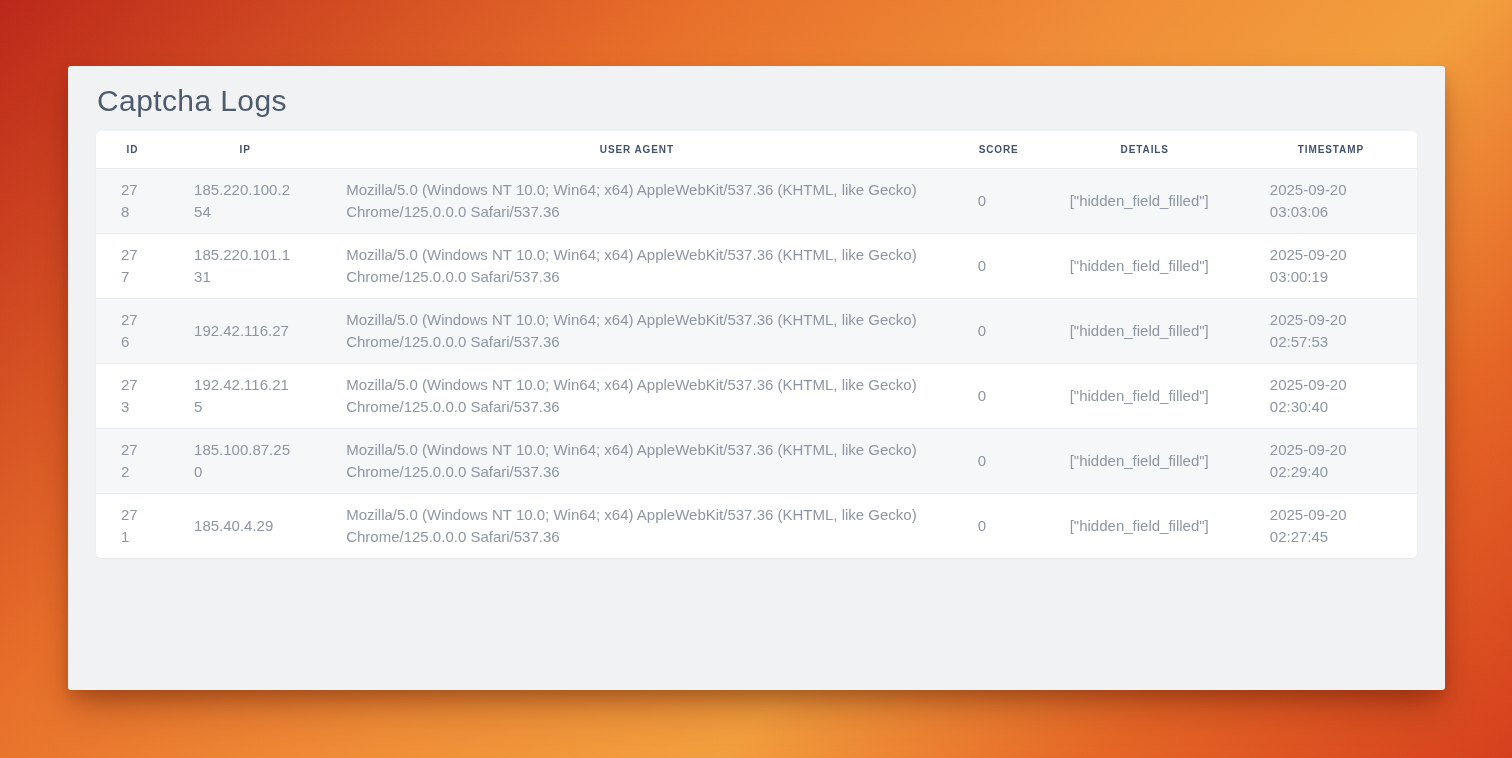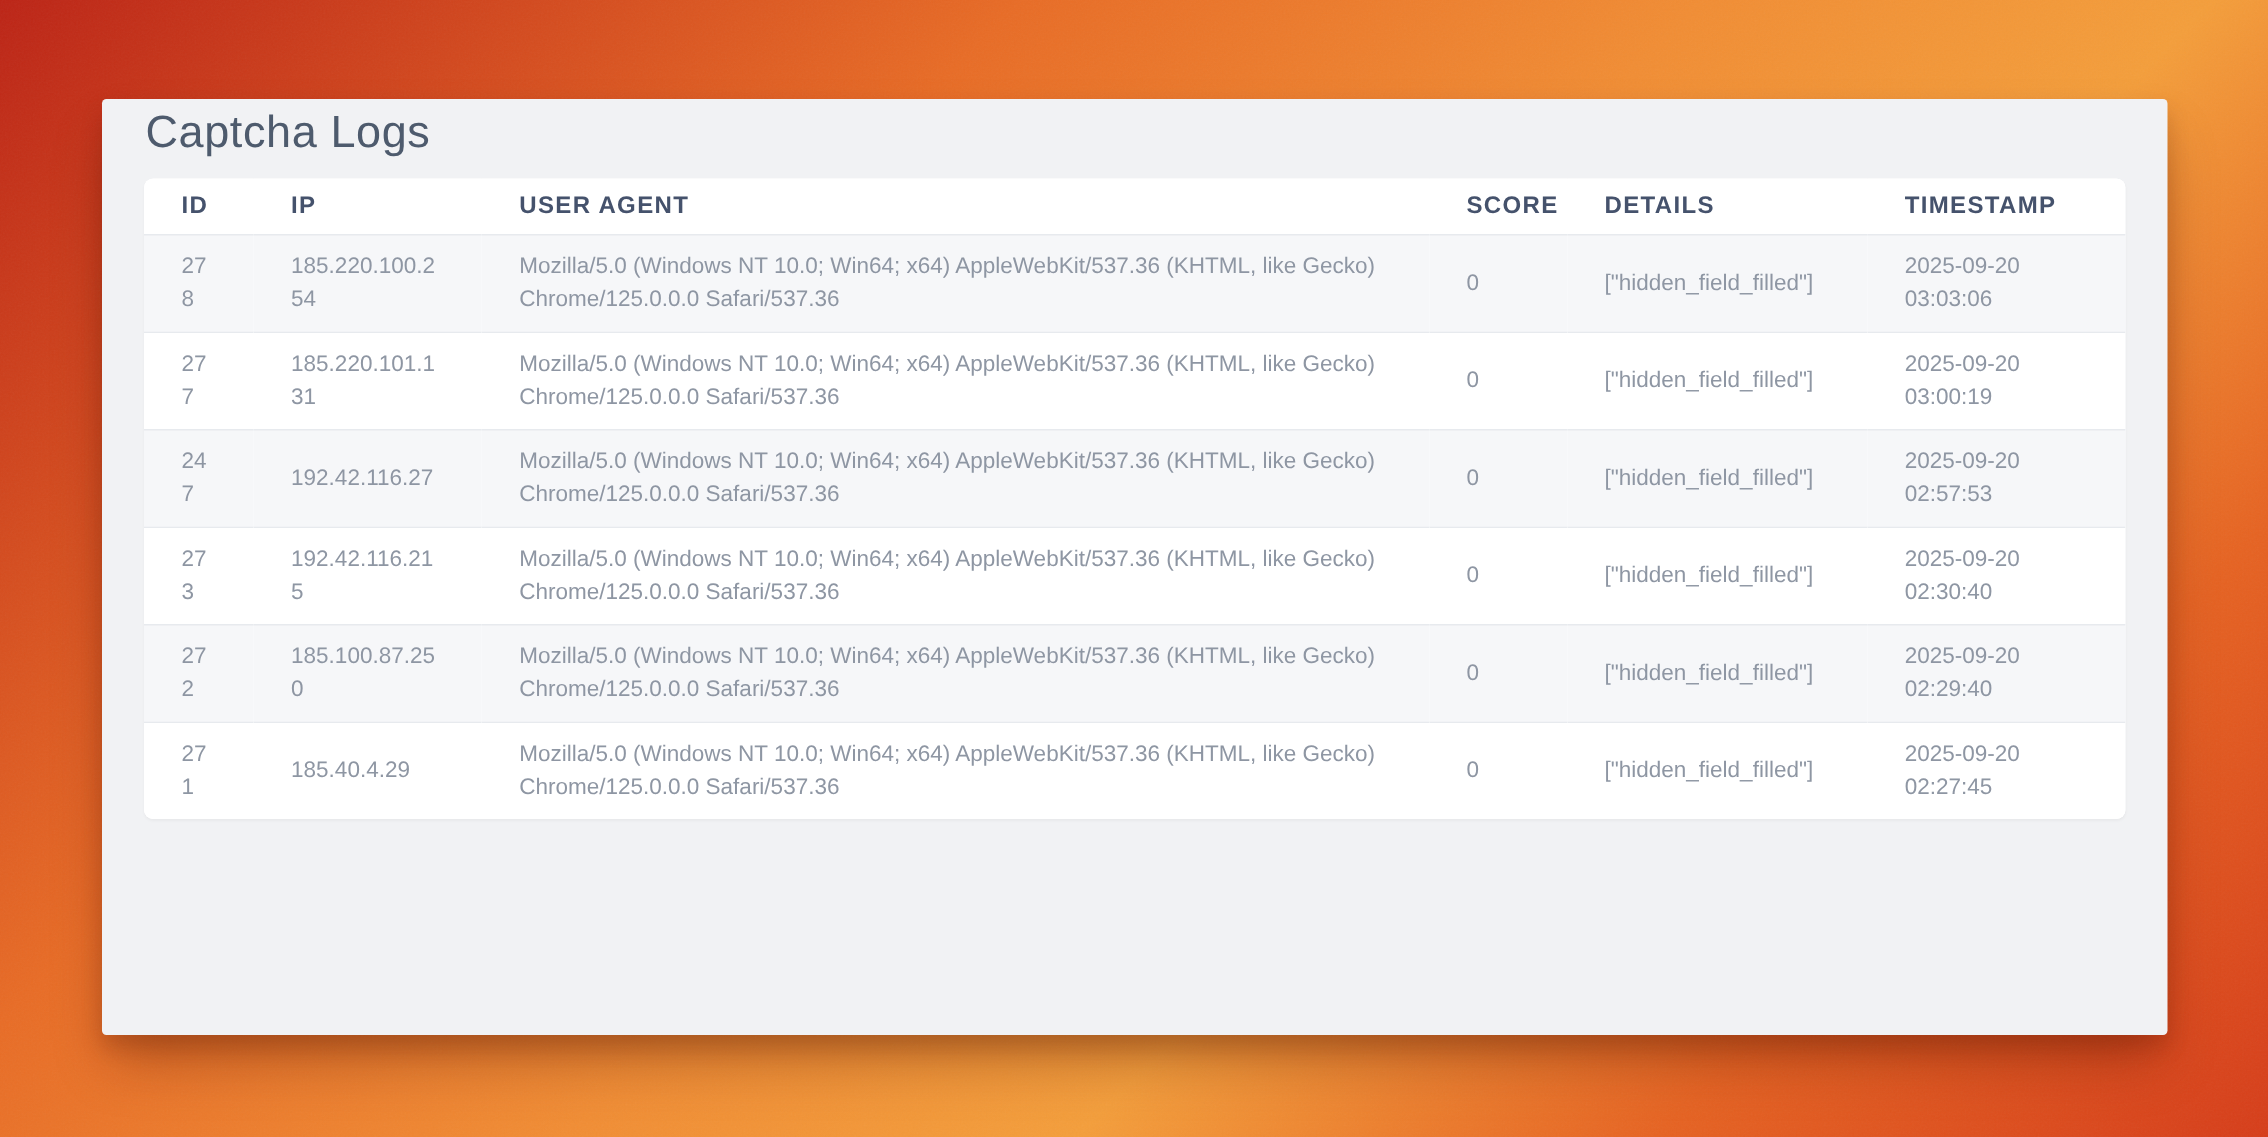--- a/index.html
+++ b/index.html
@@ -41,21 +41,21 @@
     top: 66px;
     width: 1377px;
     height: 624px;
     background: var(--card-bg);
     border-radius: 3px;
     box-shadow: 0 22px 34px -6px rgba(80, 18, 0, 0.35), 0 8px 14px rgba(80, 18, 0, 0.18);
     padding: 0 28px;
     overflow: hidden;
   }
   .page-title {
-    margin: 4px 0 0 1px;
+    margin: 16px 0 0 1px;
     font-size: 30px;
     line-height: 38px;
     font-weight: 500;
     letter-spacing: 0.4px;
     color: var(--title-text);
   }
   .table-wrap {
     margin-top: 11px;
     border-radius: 6px;
     overflow: hidden;
@@ -70,23 +70,23 @@
   }
   col.c-id        { width: 73px;  }
   col.c-ip        { width: 152px; }
   col.c-ua        { width: 631px; }
   col.c-score     { width: 92px;  }
   col.c-details   { width: 200px; }
   col.c-timestamp { width: 172px; }
   thead th {
     height: 37px;
     padding: 4px 25px;
-    text-align: left;
+    text-align: center;
     vertical-align: middle;
-    font-size: 16px;
+    font-size: 10px;
     font-weight: 700;
     letter-spacing: 0.9px;
     text-transform: uppercase;
     color: var(--header-text);
     background: var(--table-bg);
     white-space: nowrap;
   }
   tbody td {
     height: 65px;
     padding: 10px 25px;
@@ -147,21 +147,21 @@
   </tr>
           <tr class="log-row">
     <td class="col-id">277</td>
     <td class="col-ip">185.220.101.131</td>
     <td class="col-ua">Mozilla/5.0 (Windows NT 10.0; Win64; x64) AppleWebKit/537.36 (KHTML, like Gecko) Chrome/125.0.0.0 Safari/537.36</td>
     <td class="col-score">0</td>
     <td class="col-details">["hidden_field_filled"]</td>
     <td class="col-timestamp">2025-09-20 03:00:19</td>
   </tr>
           <tr class="log-row">
-    <td class="col-id">247</td>
+    <td class="col-id">276</td>
     <td class="col-ip">192.42.116.27</td>
     <td class="col-ua">Mozilla/5.0 (Windows NT 10.0; Win64; x64) AppleWebKit/537.36 (KHTML, like Gecko) Chrome/125.0.0.0 Safari/537.36</td>
     <td class="col-score">0</td>
     <td class="col-details">["hidden_field_filled"]</td>
     <td class="col-timestamp">2025-09-20 02:57:53</td>
   </tr>
           <tr class="log-row">
     <td class="col-id">273</td>
     <td class="col-ip">192.42.116.215</td>
     <td class="col-ua">Mozilla/5.0 (Windows NT 10.0; Win64; x64) AppleWebKit/537.36 (KHTML, like Gecko) Chrome/125.0.0.0 Safari/537.36</td>

